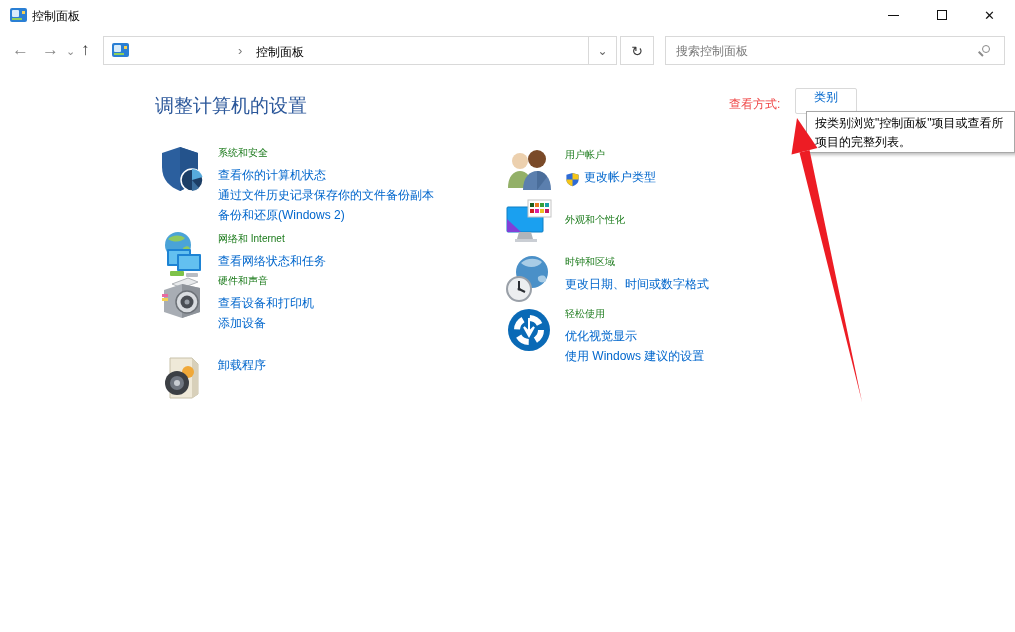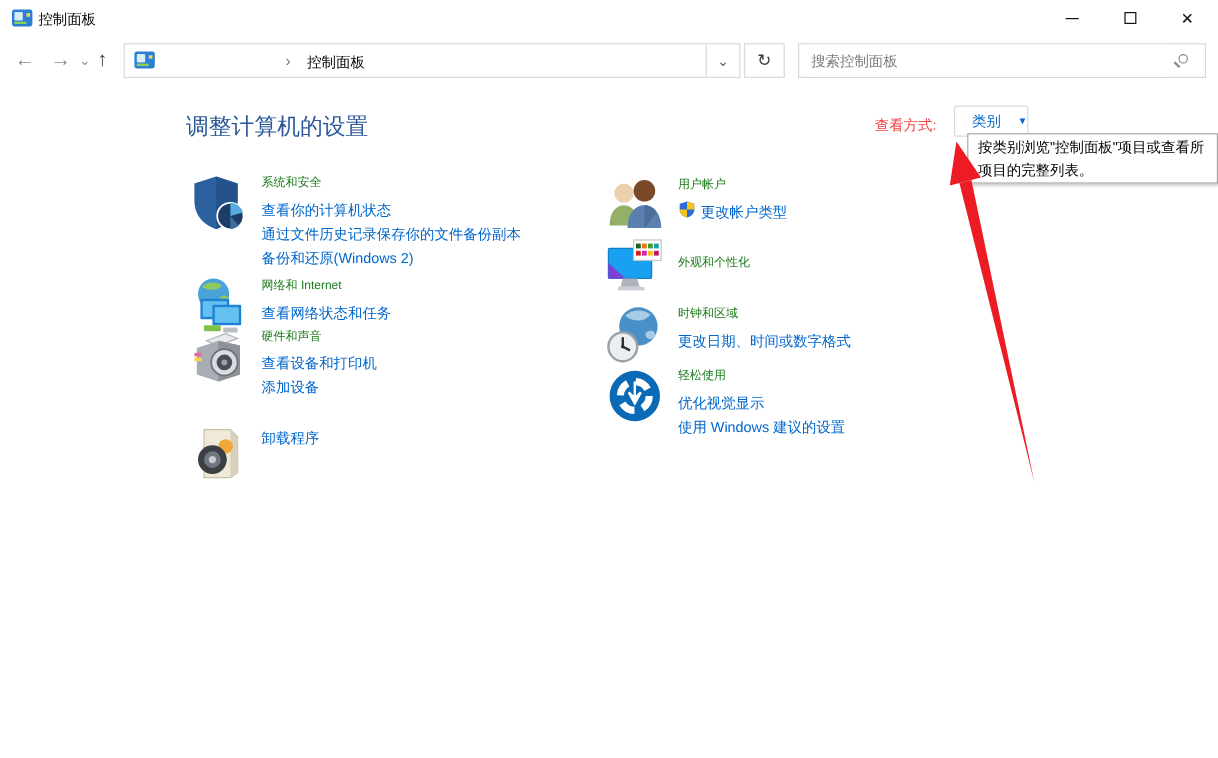--- a/index.html
+++ b/index.html
@@ -35,32 +35,32 @@
   #searchbox{position:absolute;left:665px;top:6px;width:340px;height:29px;border:1px solid var(--border);background:#fff;}
   #searchbox input{position:absolute;left:10px;top:0;width:295px;height:27px;border:none;outline:none;
      font-family:inherit;font-size:12px;color:#000;}
   #searchbox input::placeholder{color:var(--graytext);opacity:1;}
   .maglass{position:absolute;right:14px;top:8px;width:8px;height:8px;border:1.5px solid #8a8a8a;border-radius:50%;}
   .maglass::after{content:"";position:absolute;left:-5px;top:7px;width:6px;height:1.5px;background:#8a8a8a;transform:rotate(45deg);}
   
   #pagetitle{position:absolute;left:155px;top:93px;font-size:19px;color:var(--pagetitle);}
   #viewby{position:absolute;left:729px;top:96px;font-size:12px;color:#ef4444;}
   #viewbybtn{position:absolute;left:795px;top:88px;width:62px;height:26px;border:1px solid var(--border);border-radius:2px;
-     background:#fff;display:flex;align-items:center;justify-content:flex-end;gap:14px;color:var(--link);font-size:12px;cursor:default;}
+     background:#fff;display:flex;align-items:center;justify-content:space-between;gap:14px;color:var(--link);font-size:12px;cursor:default;flex-direction:column;}
   #viewbybtn .caret{font-size:8px;line-height:1;}
   
   #tooltip{position:absolute;left:806px;top:111px;width:209px;height:42px;background:#fff;border:1px solid #a8a8a8;
      box-shadow:2px 2px 3px rgba(0,0,0,.25);padding:2px 8px;line-height:19px;font-size:12px;color:#000;z-index:40;}
   
   .section{position:absolute;width:330px;}
   .section .icon48{position:absolute;left:0;top:0;width:50px;height:52px;}
   .section .txt{margin-left:60px;}
   .cat-title{font-size:10px;color:var(--cat);line-height:18px;}
   .cat-links{margin-top:3px;}
-  .cat-links .lnk{display:flex;align-items:flex-start;gap:4px;color:var(--link);font-size:12px;line-height:20px;cursor:pointer;}
+  .cat-links .lnk{display:flex;align-items:flex-end;gap:4px;color:var(--link);font-size:12px;line-height:20px;cursor:pointer;}
   
   #sec-system{left:158px;top:144px;}
   #sec-network{left:158px;top:230px;}
   #sec-hardware{left:158px;top:272px;}
   #sec-programs{left:158px;top:352px;}
   
   #sec-users{left:505px;top:146px;}
   #sec-appearance{left:505px;top:197px;}
   #sec-appearance .txt{margin-top:14px;}
   #sec-clock{left:505px;top:253px;}

